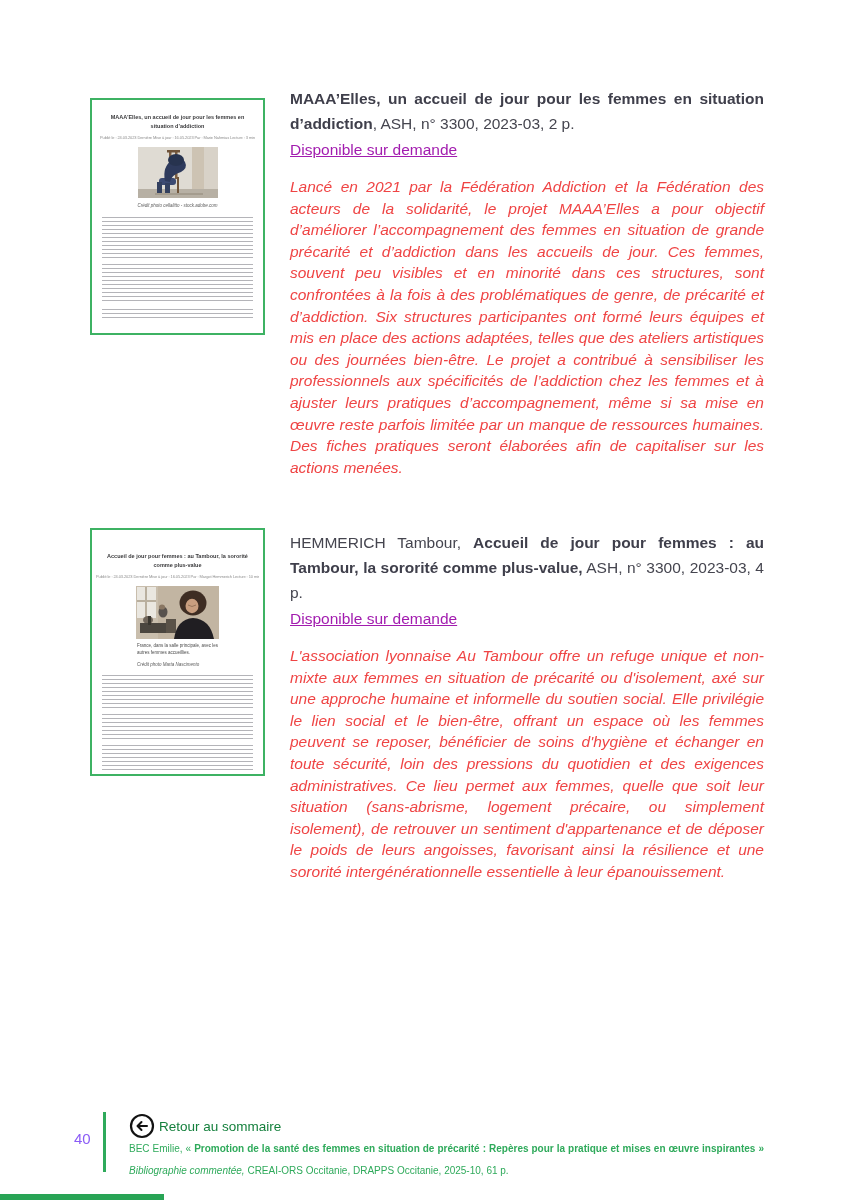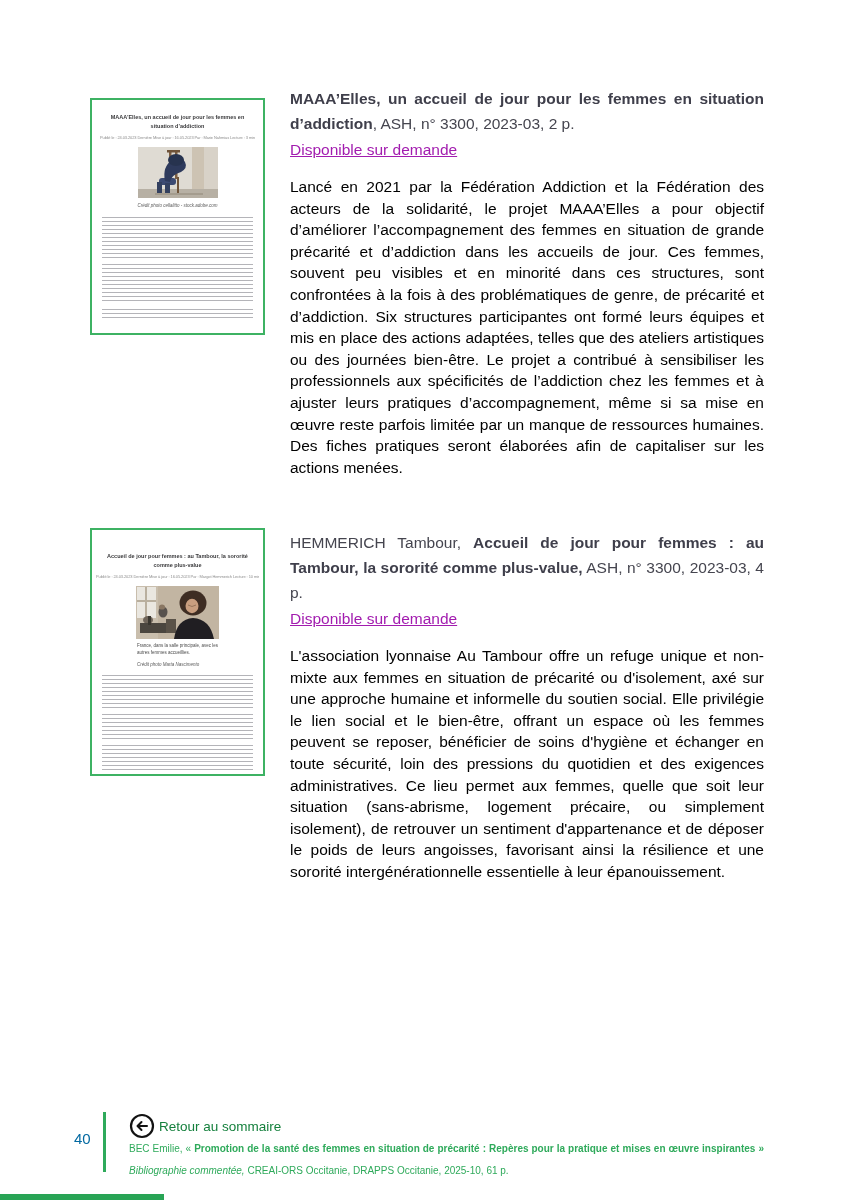--- a/index.html
+++ b/index.html
@@ -47,25 +47,25 @@
   .entry-heading {
     font-size:15.5px; line-height:25px; text-align:justify; color:#45454f; font-weight:400;
   }
   .entry-heading .bold { font-weight:700; color:#3f3f4b; }
   .doc-link {
     display:inline-block; margin-top:5px; font-size:15.5px;
     color:#a21caf; text-decoration:underline; cursor:pointer;
   }
   .summary {
     margin-top:17px; font-size:15.5px; line-height:21.6px;
-    text-align:justify; color:#000000;
+    text-align:justify; color:#ef4444;font-style:italic;
   }
 
   
-  .page-number { position:absolute; left:74px; top:1122px; font-size:15px; color:#0369a1; }
+  .page-number { position:absolute; left:74px; top:1122px; font-size:15px; color:#8b5cf6; }
   .footer-rule { position:absolute; left:103px; top:1104px; width:3px; height:60px; background:#2faa5b; }
   .back-link {
     position:absolute; left:129px; top:1105px; display:flex; align-items:center; gap:4px;
     color:#15803d; font-size:13.5px; font-weight:500; cursor:pointer;
   }
   .citation {
     position:absolute; left:129px; top:1130px; width:635px;
     font-size:10px; line-height:22px; color:#2faa5b; font-weight:500; text-align:justify;
   }
   .citation .bold { font-weight:700; }

